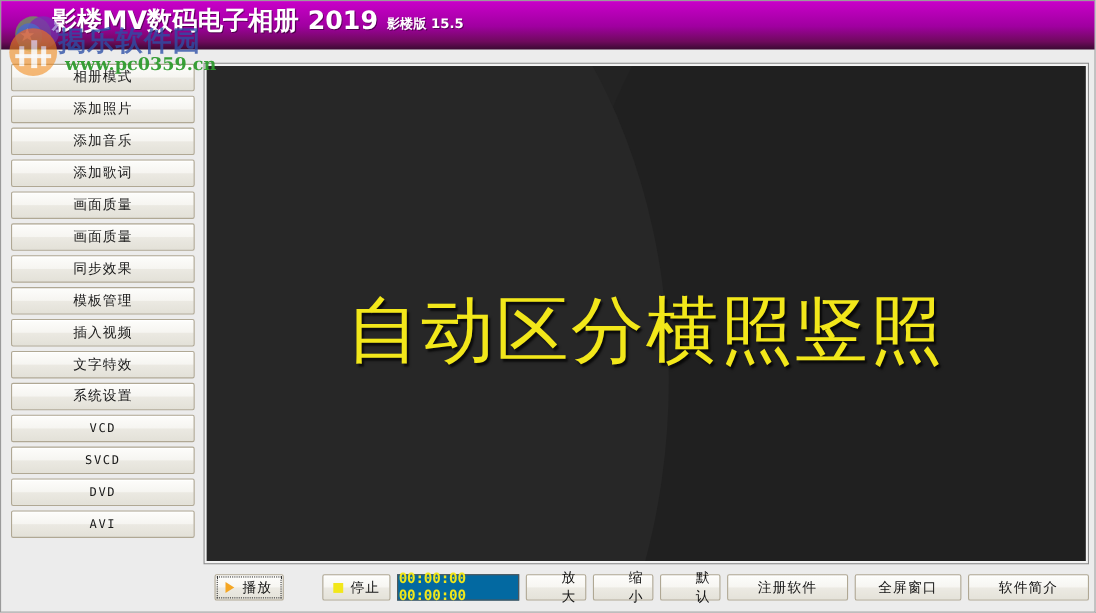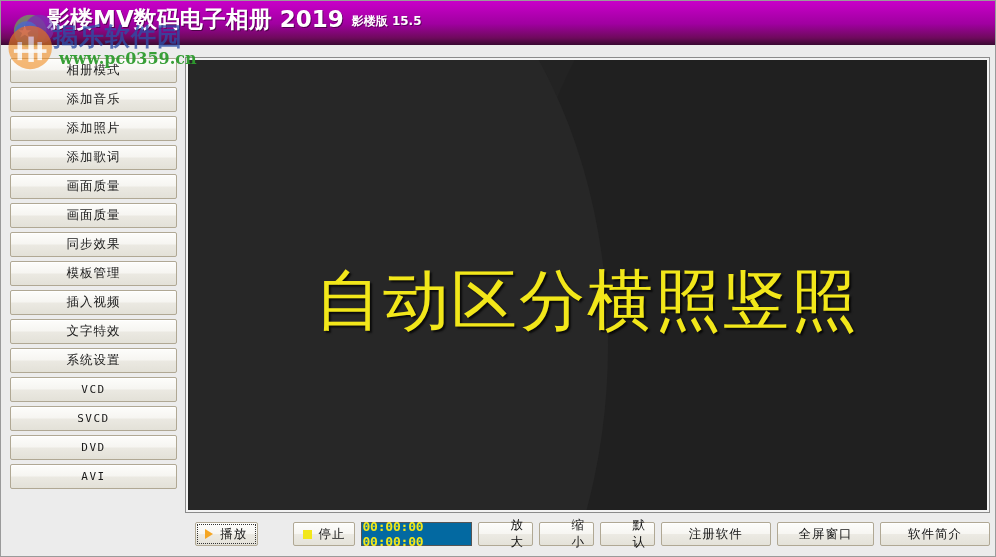--- a/index.html
+++ b/index.html
@@ -263,24 +263,24 @@
     </svg>
     <div id="wm-cn">揭乐软件园</div>
     <div id="wm-url">www.pc0359.cn</div>
   </div>
 
   <div id="sidebar">
     <div class="side-btn">
         <span>相册模式</span>
       </div>
     <div class="side-btn">
+        <span>添加照片</span>
+      </div>
+    <div class="side-btn">
         <span>添加音乐</span>
-      </div>
-    <div class="side-btn">
-        <span>添加照片</span>
       </div>
     <div class="side-btn">
         <span>添加歌词</span>
       </div>
     <div class="side-btn">
         <span>画面质量</span>
       </div>
     <div class="side-btn">
         <span>画面质量</span>
       </div>

